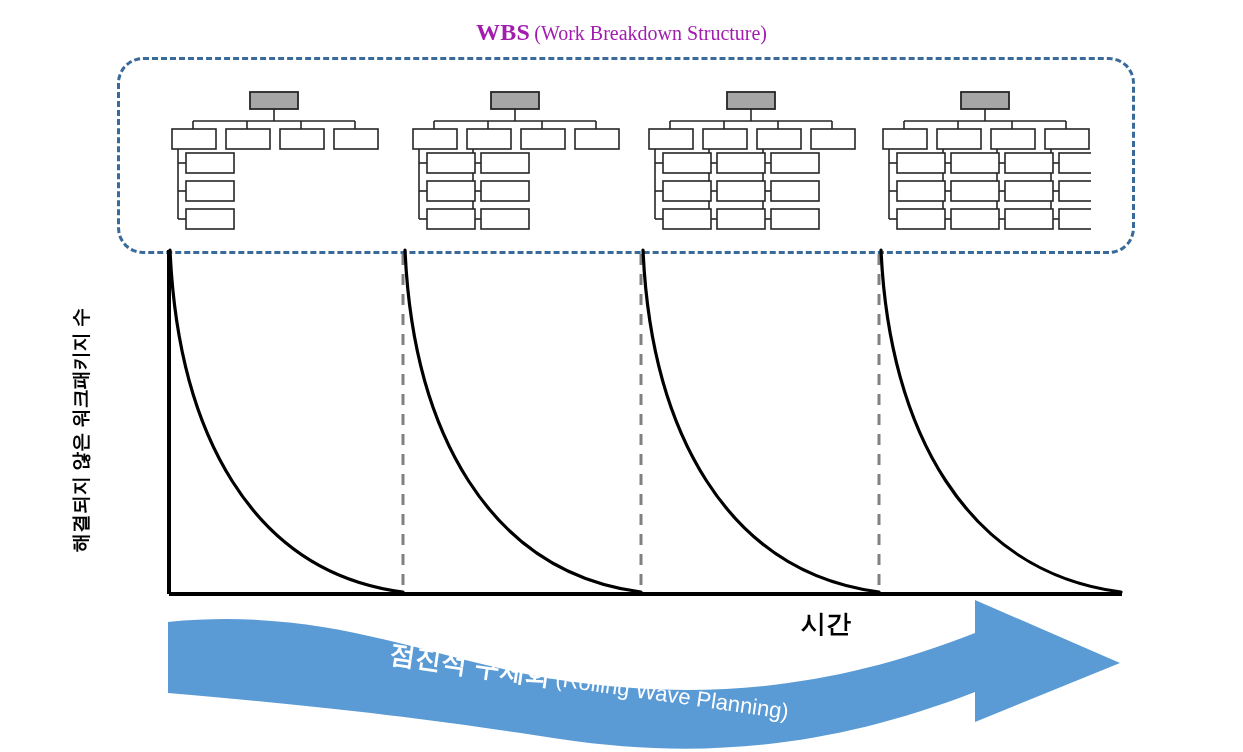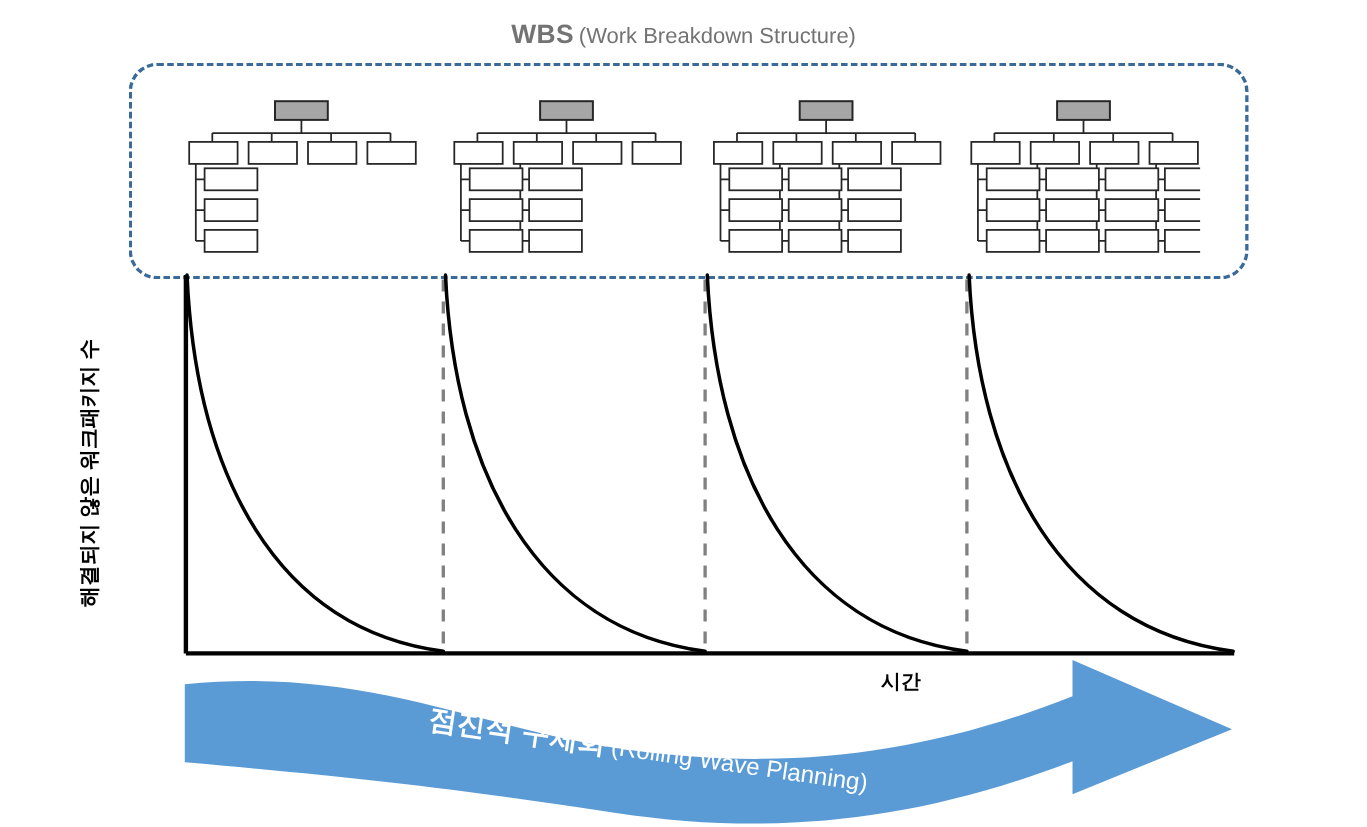--- a/index.html
+++ b/index.html
@@ -19,22 +19,23 @@
   }
 
   
   #wbs-title {
     position: absolute;
     left: 0;
     top: 20px;
     width: 1243px;
     text-align: center;
     white-space: nowrap;
-    color: #737373;
+    color: #a21caf;
     line-height: 1;
+    font-family: Liberation Serif, serif;
   }
   #wbs-title .t-main {
     font-size: 24px;
     font-weight: bold;
     letter-spacing: 0.3px;
   }
   #wbs-title .t-sub {
     font-size: 20px;
     font-weight: normal;
   }
@@ -82,21 +83,21 @@
     font-weight: bold;
     color: #000000;
     white-space: nowrap;
   }
 
   
   #x-axis-label {
     position: absolute;
     left: 801px;
     top: 607px;
-    font-size: 18px;
+    font-size: 25px;
     font-weight: bold;
     color: #000000;
     white-space: nowrap;
   }
 
   
   #banner-text {
     position: absolute;
     left: 392px;
     top: 640px;

